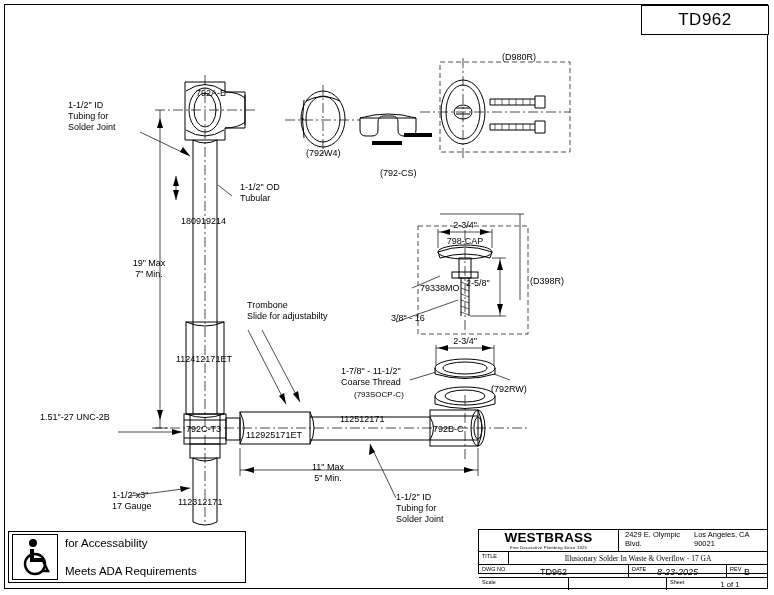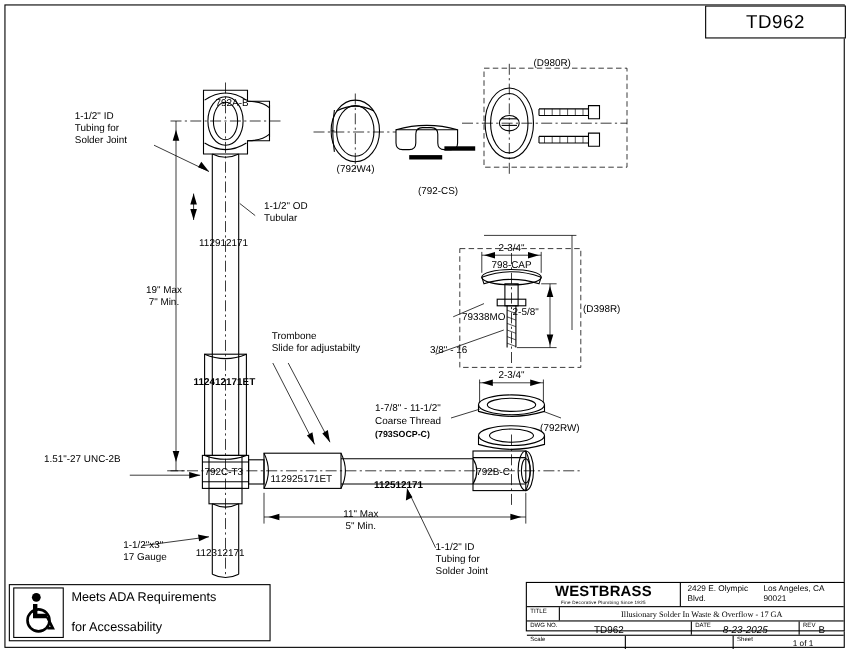--- a/index.html
+++ b/index.html
@@ -359,68 +359,68 @@
       </g>
     </g>
   </svg>
 
   <div class="lbl" style="left:68px; top:100px;">1-1/2" ID
 Tubing for
 Solder Joint</div>
   <div class="lbl" style="left:196px; top:88px;">792A-B</div>
   <div class="lbl" style="left:240px; top:182px;">1-1/2" OD
 Tubular</div>
-  <div class="lbl" style="left:181px; top:216px;">112912171</div>
+  <div class="lbl" style="left:181px; top:216px;">180919214</div>
   <div class="lbl c" style="left:114px; top:258px; width:70px;">19" Max
 7" Min.</div>
   <div class="lbl" style="left:247px; top:300px;">Trombone
 Slide for adjustabilty</div>
-  <div class="lbl" style="left:176px; top:342px;font-weight:bold;">112412171ET</div>
+  <div class="lbl" style="left:176px; top:354px;">112412171ET</div>
   <div class="lbl" style="left:40px; top:412px;">1.51"-27 UNC-2B</div>
   <div class="lbl" style="left:186px; top:424px;">792C-T3</div>
   <div class="lbl" style="left:246px; top:430px;">112925171ET</div>
-  <div class="lbl" style="left:340px; top:436px;font-weight:bold;">112512171</div>
+  <div class="lbl" style="left:340px; top:414px;">112512171</div>
   <div class="lbl" style="left:433px; top:424px;">792B-C</div>
   <div class="lbl c" style="left:290px; top:462px; width:76px;">11" Max
 5" Min.</div>
   <div class="lbl" style="left:178px; top:497px;">112312171</div>
   <div class="lbl" style="left:112px; top:490px;">1-1/2"x3"
 17 Gauge</div>
   <div class="lbl" style="left:396px; top:492px;">1-1/2" ID
 Tubing for
 Solder Joint</div>
 
   <div class="lbl" style="left:306px; top:148px;">(792W4)</div>
   <div class="lbl" style="left:380px; top:168px;">(792-CS)</div>
-  <div class="lbl" style="left:485px; top:52px;">(D980R)</div>
+  <div class="lbl" style="left:502px; top:52px;">(D980R)</div>
 
   <div class="lbl c" style="left:437px; top:220px; width:56px;">2-3/4"</div>
   <div class="lbl c" style="left:428px; top:236px; width:74px;">798-CAP</div>
   <div class="lbl" style="left:392px; top:283px;margin-left:28px;">79338MO</div>
   <div class="lbl" style="left:466px; top:278px;">2-5/8"</div>
   <div class="lbl" style="left:391px; top:313px;">3/8" - 16</div>
   <div class="lbl" style="left:530px; top:276px;">(D398R)</div>
   <div class="lbl c" style="left:437px; top:336px; width:56px;">2-3/4"</div>
   <div class="lbl" style="left:341px; top:366px;">1-7/8" - 11-1/2"
 Coarse Thread</div>
-  <div class="lbl small" style="left:341px; top:389px;font-weight:bold;">(793SOCP-C)</div>
+  <div class="lbl small" style="left:354px; top:389px;">(793SOCP-C)</div>
   <div class="lbl" style="left:491px; top:384px;">(792RW)</div>
 
   <div class="ada-box">
     <div class="ada-icon-wrap">
       <svg width="36" height="38" viewBox="0 0 36 38">
         <circle cx="16" cy="5" r="4" fill="#000"></circle>
         <path d="M13 11 L13 24 L26 24 L26 20 L17 20 L17 11 Z" fill="#000"></path>
         <circle cx="18" cy="26" r="10" fill="none" stroke="#000" stroke-width="2.4"></circle>
         <path d="M26 23 L31 33 L26 33" fill="none" stroke="#000" stroke-width="2.4"></path>
       </svg>
     </div>
     <div class="ada-text">
+      <div>for Accessability</div>
       <div>Meets  ADA Requirements</div>
-      <div>for Accessability</div>
     </div>
   </div>
 
   <div class="titleblock">
     <div class="tb-row brandrow">
       <div class="brand-left">
         <div class="brand-name">WESTBRASS</div>
         <div class="brand-tag">Fine Decorative Plumbing Since 1925</div>
       </div>
       <div class="brand-right">

